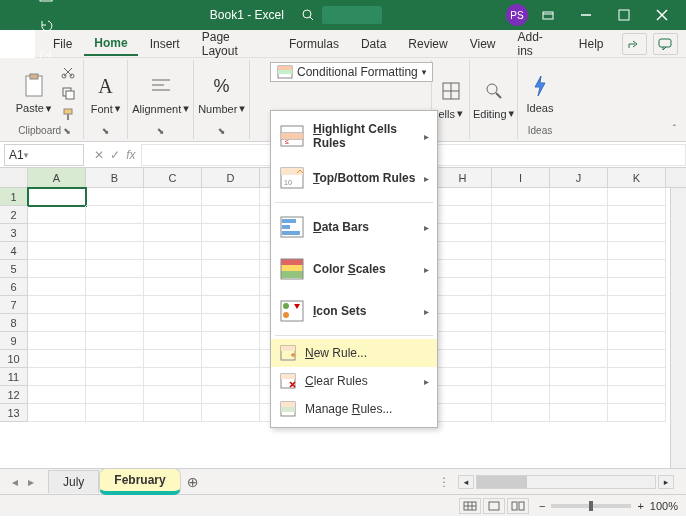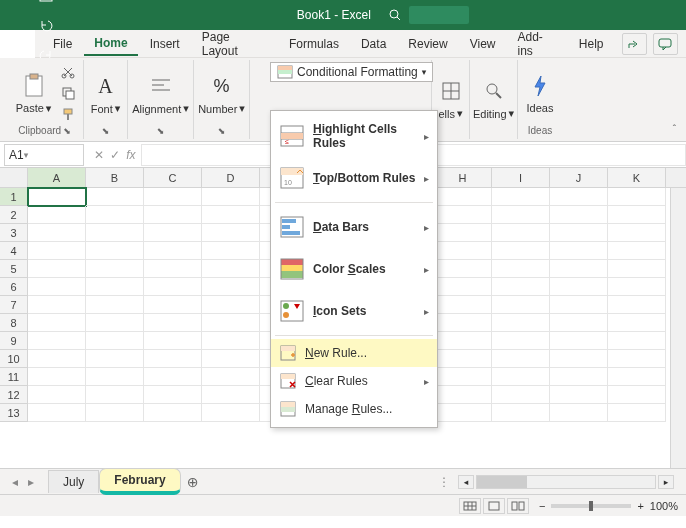--- a/index.html
+++ b/index.html
@@ -121,20 +121,47 @@
   </div>
   <div class="center">
     <span>Book1 - Excel</span>
     <span style="margin-left:10px;">
       <svg width="12" height="12" viewBox="0 0 12 12">
           <circle cx="5" cy="5" r="4" fill="none" stroke="#fff"></circle>
           <line x1="8" y1="8" x2="11" y2="11" stroke="#fff"></line>
         </svg>
     </span>
     <div class="searchbox"></div>
+  </div>
+  <div class="right">
+    <div class="avatar">
+        <span>PS</span>
+      </div>
+    <div class="winbtn">
+        <svg width="12" height="12">
+          <rect x="1" y="3" width="10" height="7" fill="none" stroke="#fff"></rect>
+          <line x1="1" y1="5" x2="11" y2="5" stroke="#fff"></line>
+        </svg>
+      </div>
+    <div class="winbtn">
+        <svg width="12" height="12">
+          <line x1="1" y1="6" x2="11" y2="6" stroke="#fff" stroke-width="1.5"></line>
+        </svg>
+      </div>
+    <div class="winbtn">
+        <svg width="12" height="12">
+          <rect x="1" y="1" width="10" height="10" fill="none" stroke="#fff"></rect>
+        </svg>
+      </div>
+    <div class="winbtn">
+        <svg width="12" height="12">
+          <line x1="1" y1="1" x2="11" y2="11" stroke="#fff" stroke-width="1.5"></line>
+          <line x1="11" y1="1" x2="1" y2="11" stroke="#fff" stroke-width="1.5"></line>
+        </svg>
+      </div>
   </div>
 </div>
 
 <div class="menubar">
   <div class="menuitem">File</div>
   <div class="menuitem active">Home</div>
   <div class="menuitem">Insert</div>
   <div class="menuitem">Page Layout</div>
   <div class="menuitem">Formulas</div>
   <div class="menuitem">Data</div>

